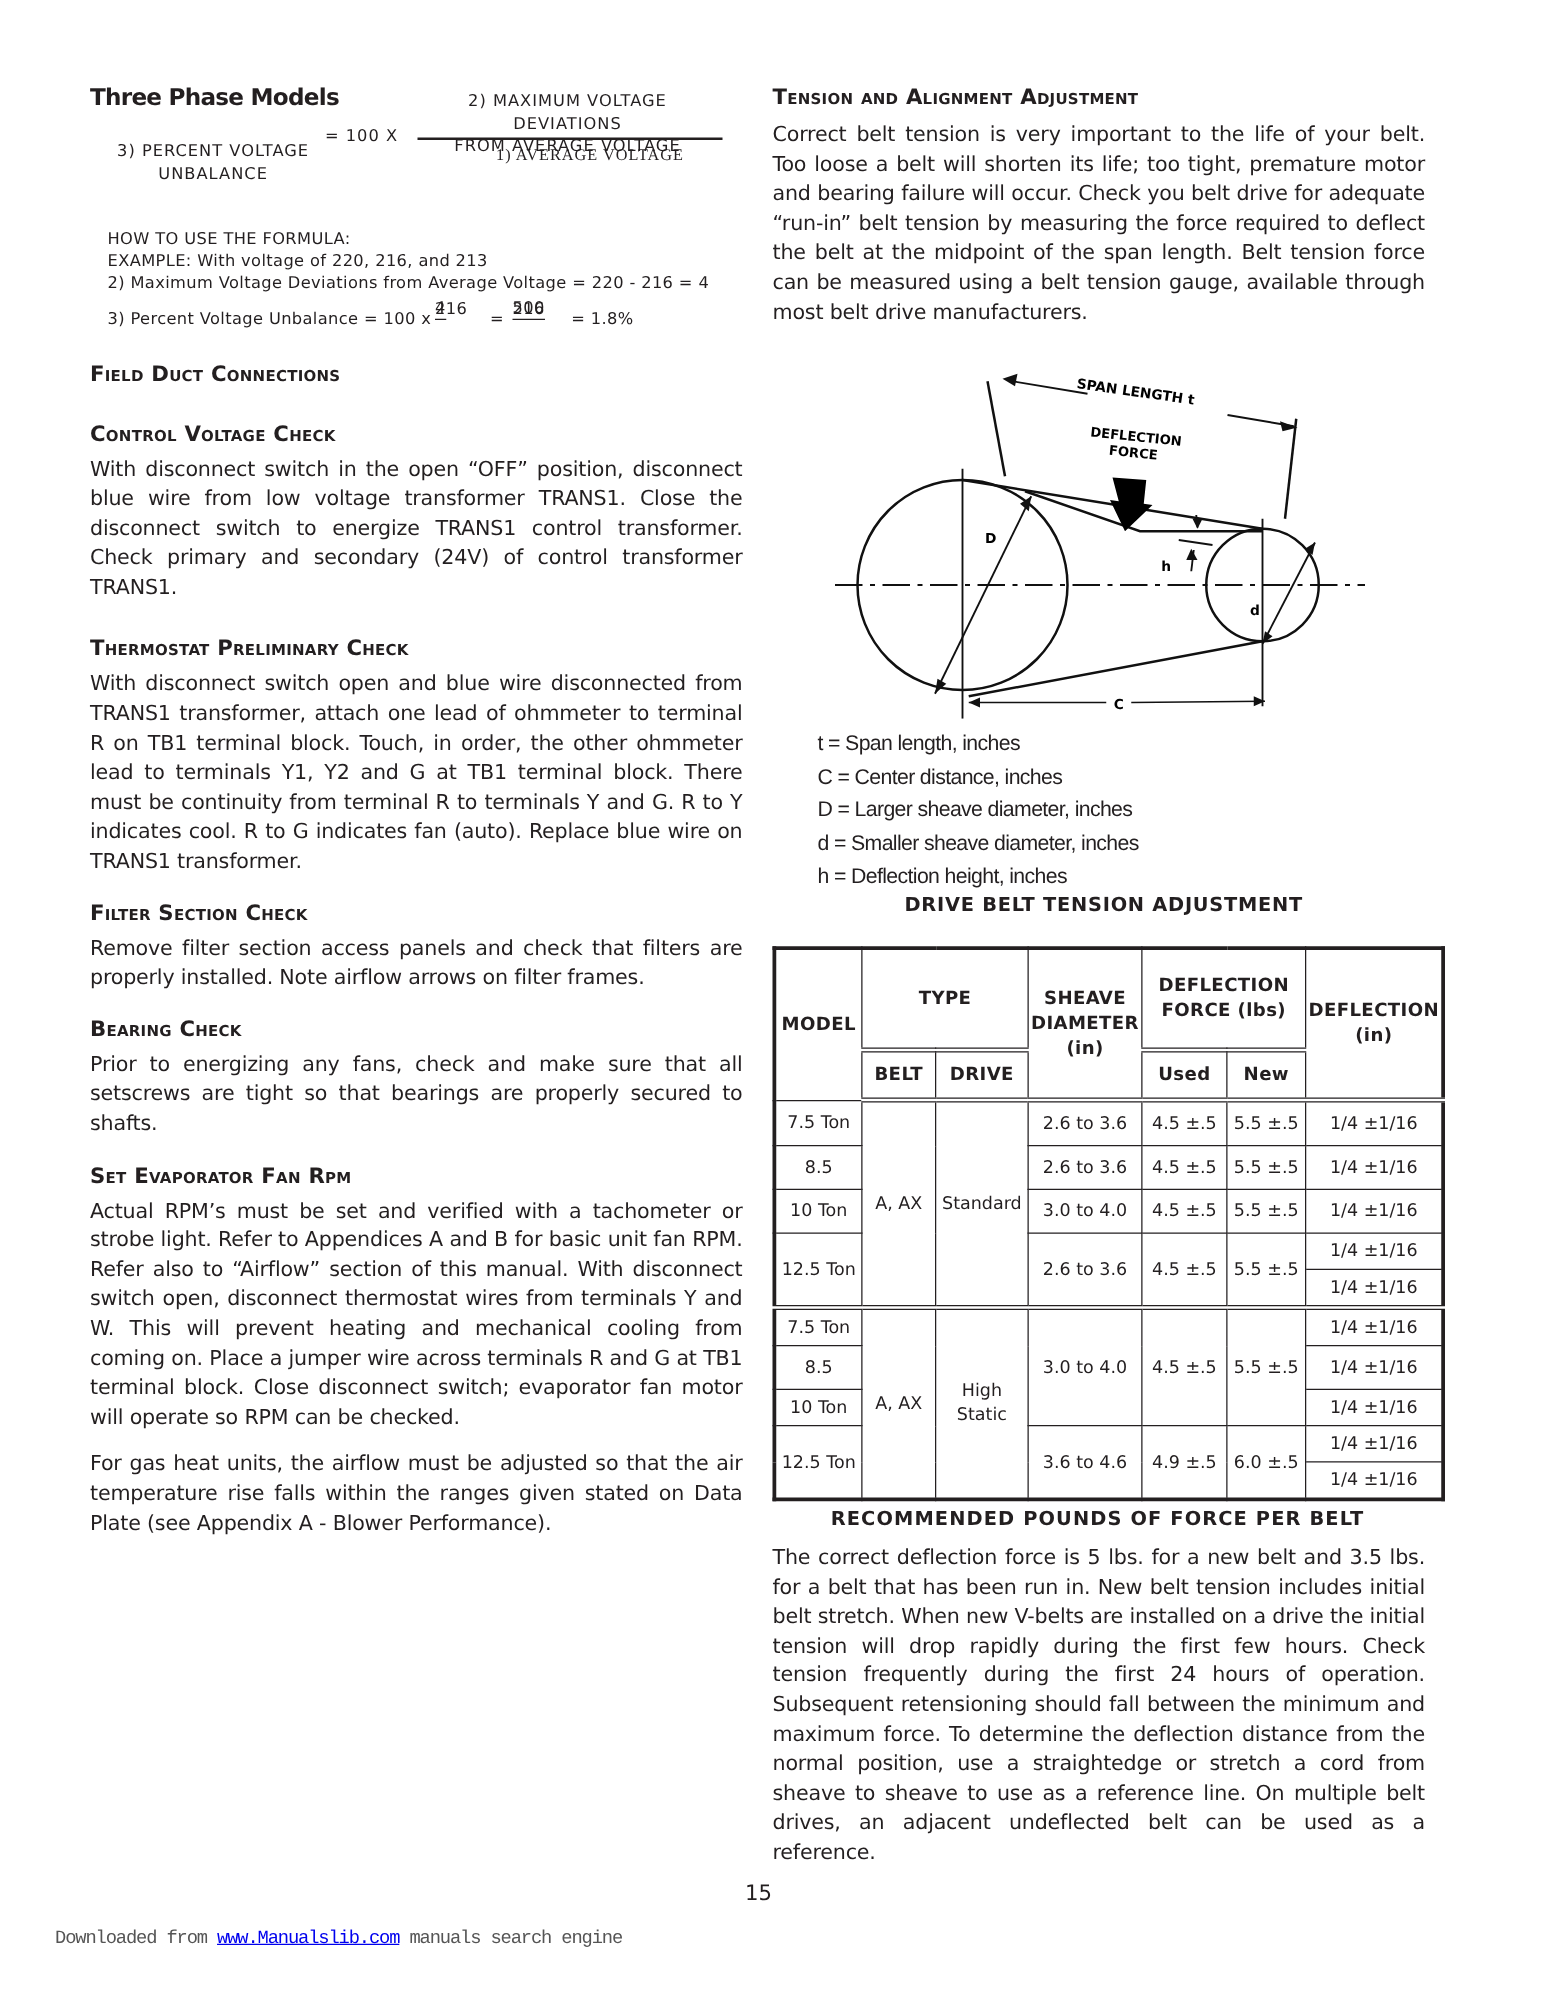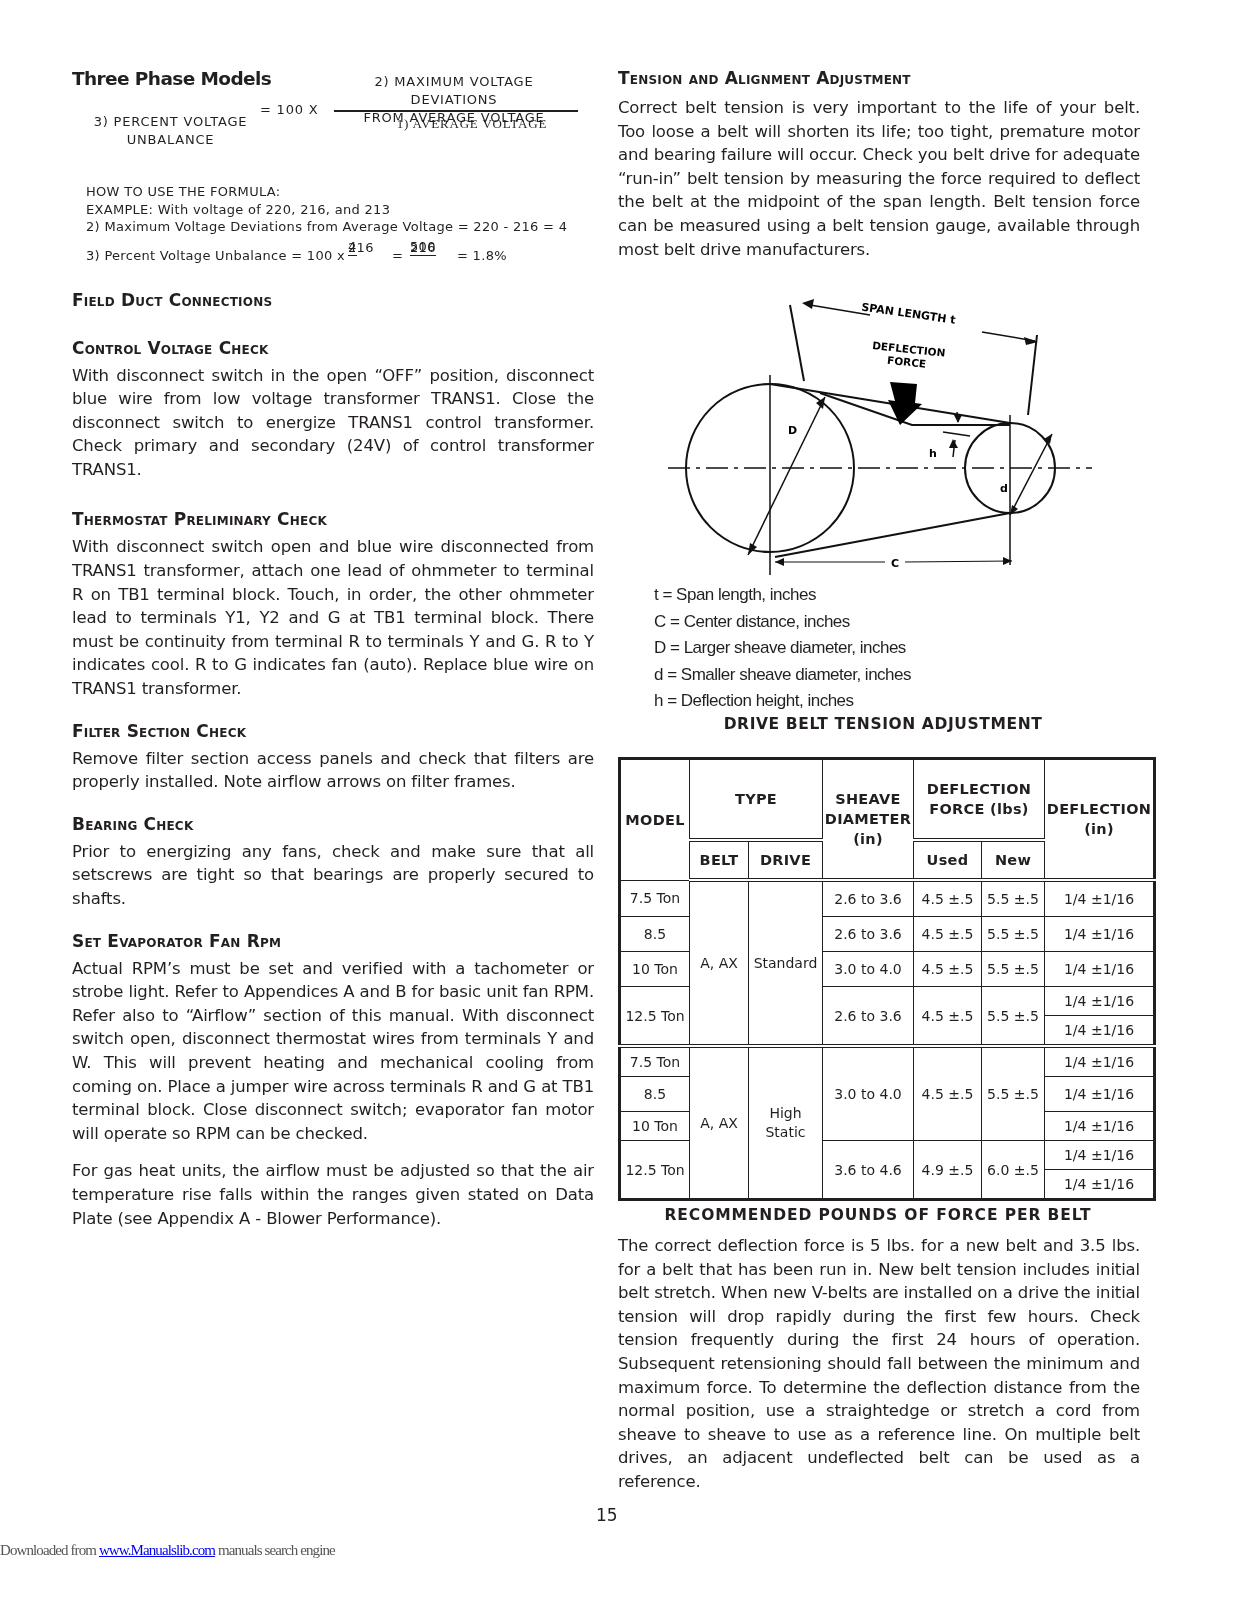--- a/index.html
+++ b/index.html
@@ -42,21 +42,21 @@
     table.belt tr.h2 th { height: 36px; border-bottom: 4px double #231f20; }
     table.belt tr.r td { height: 34px; }
     table.belt tr.r td.half { height: 28px; }
     table.belt tr.sep td { border-top: 4px double #231f20; }
     table.belt td.wrap { white-space: normal; line-height: 19px; }
 
     .rec-title { position: absolute; left: 618px; top: 1206px; width: 520px; text-align: center; font-weight: bold; font-size: 15.5px; letter-spacing: 0.9px; }
     #rec-body { position: absolute; left: 618px; top: 1234px; width: 522px; }
 
     .pagenum { position: absolute; left: 596px; top: 1505px; font-size: 17px; }
-    .footer { position: absolute; left: 0; top: 1542px; font-family: Liberation Serif, serif; font-size: 15px; color: #555; letter-spacing: -0.9px; }
+    .footer { position: absolute; left: 0; top: 1542px; font-family: Liberation Mono, monospace; font-size: 15px; color: #555; letter-spacing: -0.9px; padding-left: 44px; }
     .footer a { color: #0000ee; text-decoration: underline; }
   </style>
 </head>
 <body>
 
 <div id="left" class="col">
   <h2 class="h-main">Three Phase Models</h2>
 
   <div class="formula">
     <div class="lhs" style="top:2px;">

